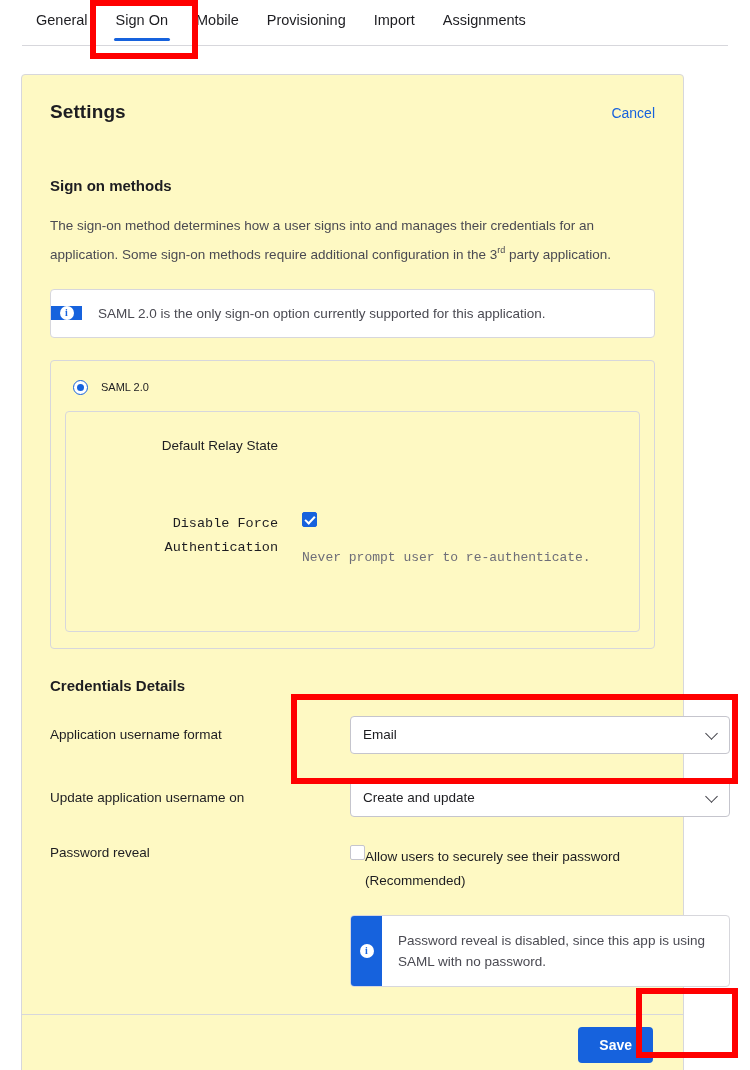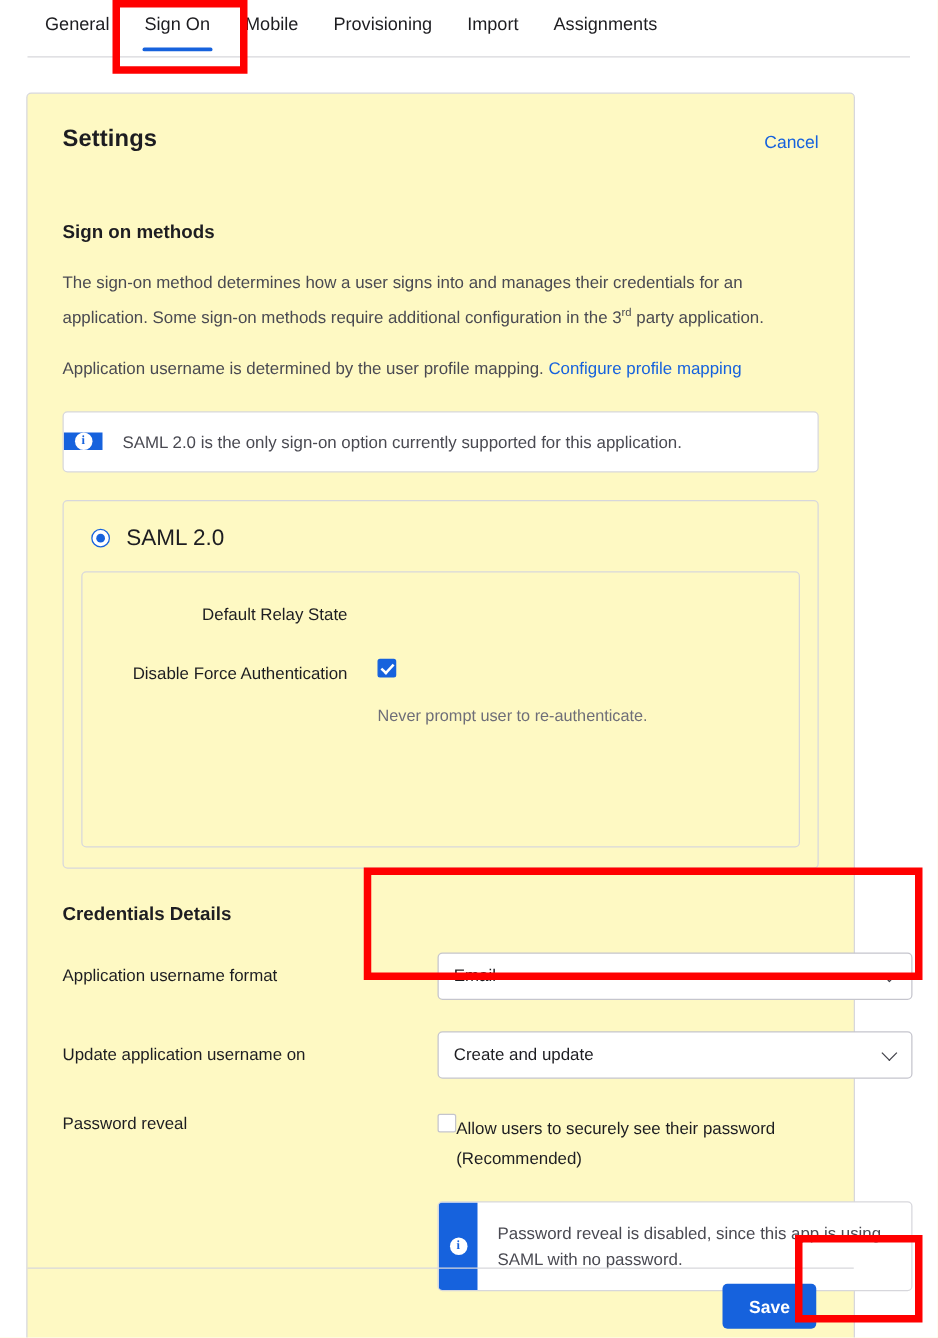--- a/index.html
+++ b/index.html
@@ -107,21 +107,21 @@
   .radio-row { display: flex; align-items: center; gap: 13px; padding: 3px 0 0 8px; }
   .radio {
     width: 15px; height: 15px; border-radius: 50%;
     border: 1px solid #1662dd; background: #fff;
     position: relative; flex: 0 0 15px;
   }
   .radio.on::after {
     content: ""; position: absolute; left: 3px; top: 3px;
     width: 7px; height: 7px; border-radius: 50%; background: #1662dd;
   }
-  .radio-label { font-size: 18px; color: #1d1d21; }
+  .radio-label { font-size: 11px; color: #1d1d21; }
 
   .saml-config {
     margin-top: 16px;
     border: 1px solid #d7d7dc; border-radius: 4px;
     padding: 22px 0 24px 0;
     min-height: 221px;
   }
 
   .field-row { display: flex; align-items: flex-start; padding: 0 0 0 0; }
   .field-label {
@@ -225,42 +225,41 @@
       <div class="card-title">Settings</div>
       <div class="cancel-link">Cancel</div>
     </div>
 
     <div class="body">
 
       <div class="section-head">Sign on methods</div>
 
       <p class="para"><span>The sign-on method determines how a user signs into and manages their credentials for an application. Some sign-on methods require additional configuration in the 3</span><sup>rd</sup><span> party application.</span></p>
 
-      <p class="para para2"><span>Application username is determined by the user profile mapping. </span><span class="link">Configure profile mapping</span></p>
 
       <div class="infobox banner-saml">
         <div class="bar">
           <div class="info-glyph">i</div>
         </div>
         <div class="msg">SAML 2.0 is the only sign-on option currently supported for this application.</div>
       </div>
 
       <div class="method-box">
         <div class="radio-row">
           <span class="radio on"></span>
           <span class="radio-label">SAML 2.0</span>
         </div>
 
         <div class="saml-config">
 
           <div class="field-row">
             <div class="field-label">Default Relay State</div>
           </div>
 
-          <div class="field-row" style="margin-top:23px;">
+          <div class="field-row" style="margin-top:54px;font-family:Liberation Mono, monospace;">
             <div class="field-label" style="text-align:right;">Disable Force Authentication</div>
             <div class="field-ctl">
               <span class="cbx on"></span>
               <div class="hint" style="margin-top:16px;">Never prompt user to re-authenticate.</div>
             </div>
           </div>
 
         </div>
       </div>
 

